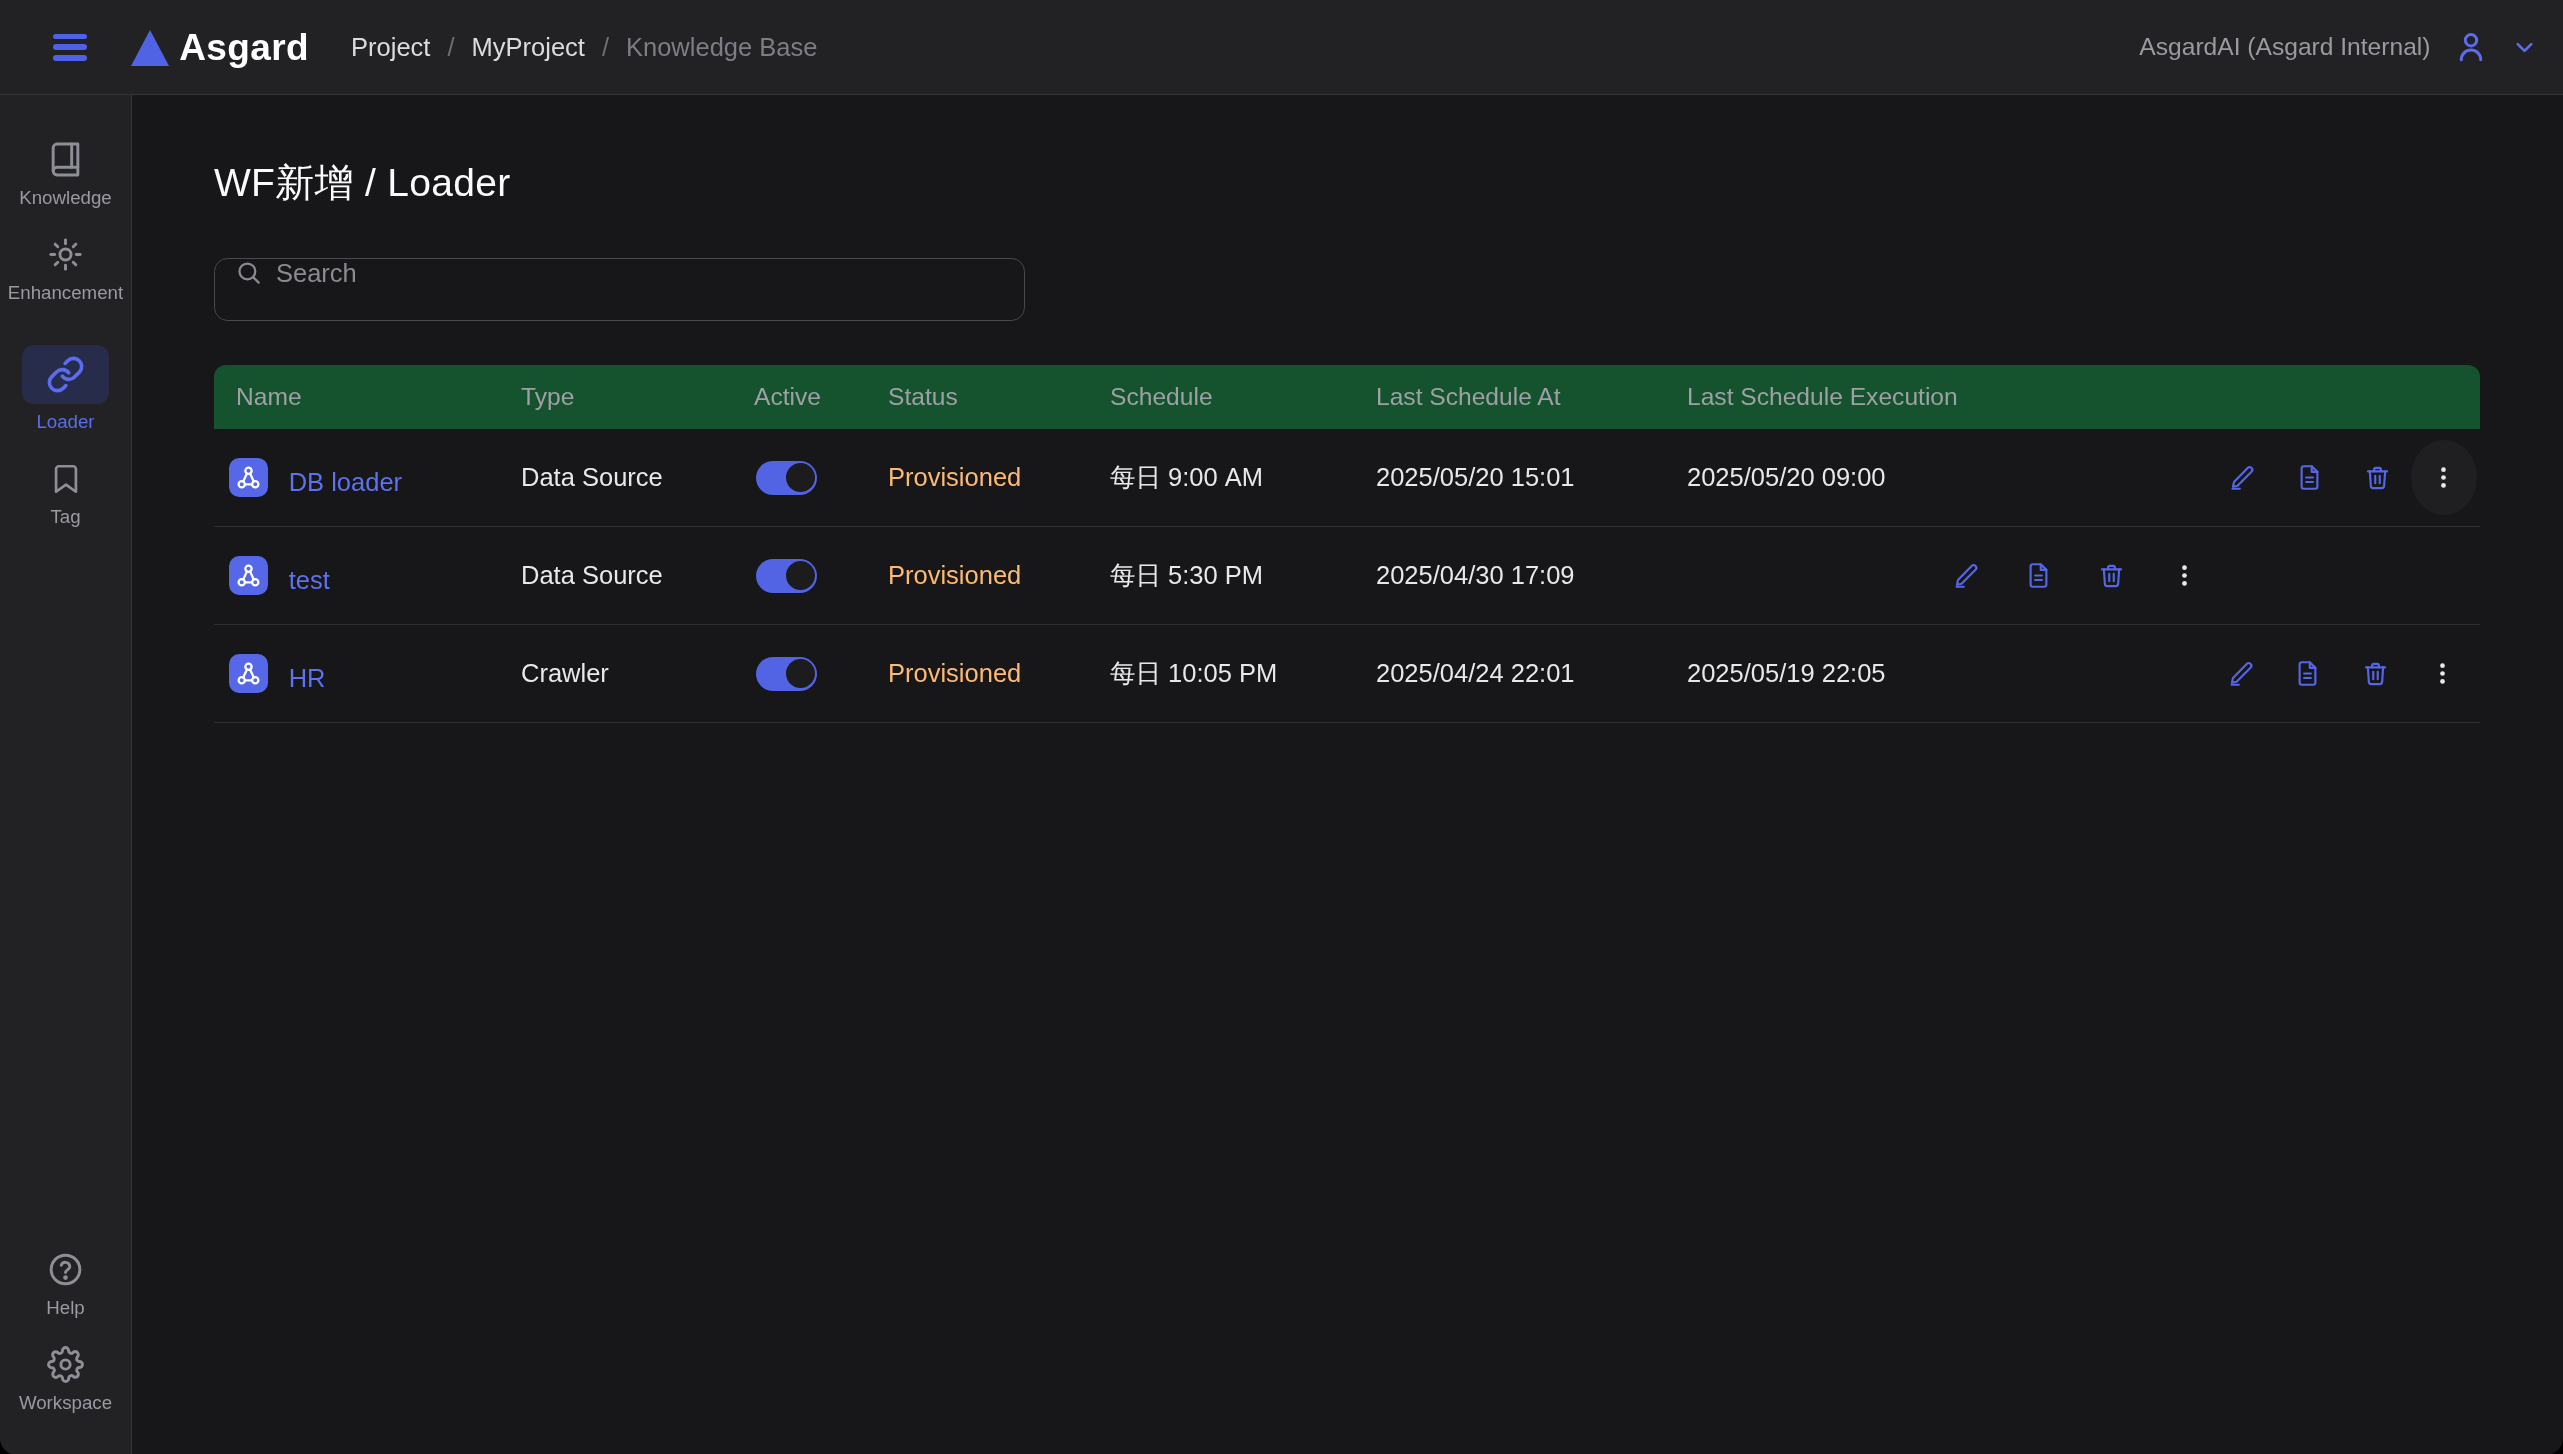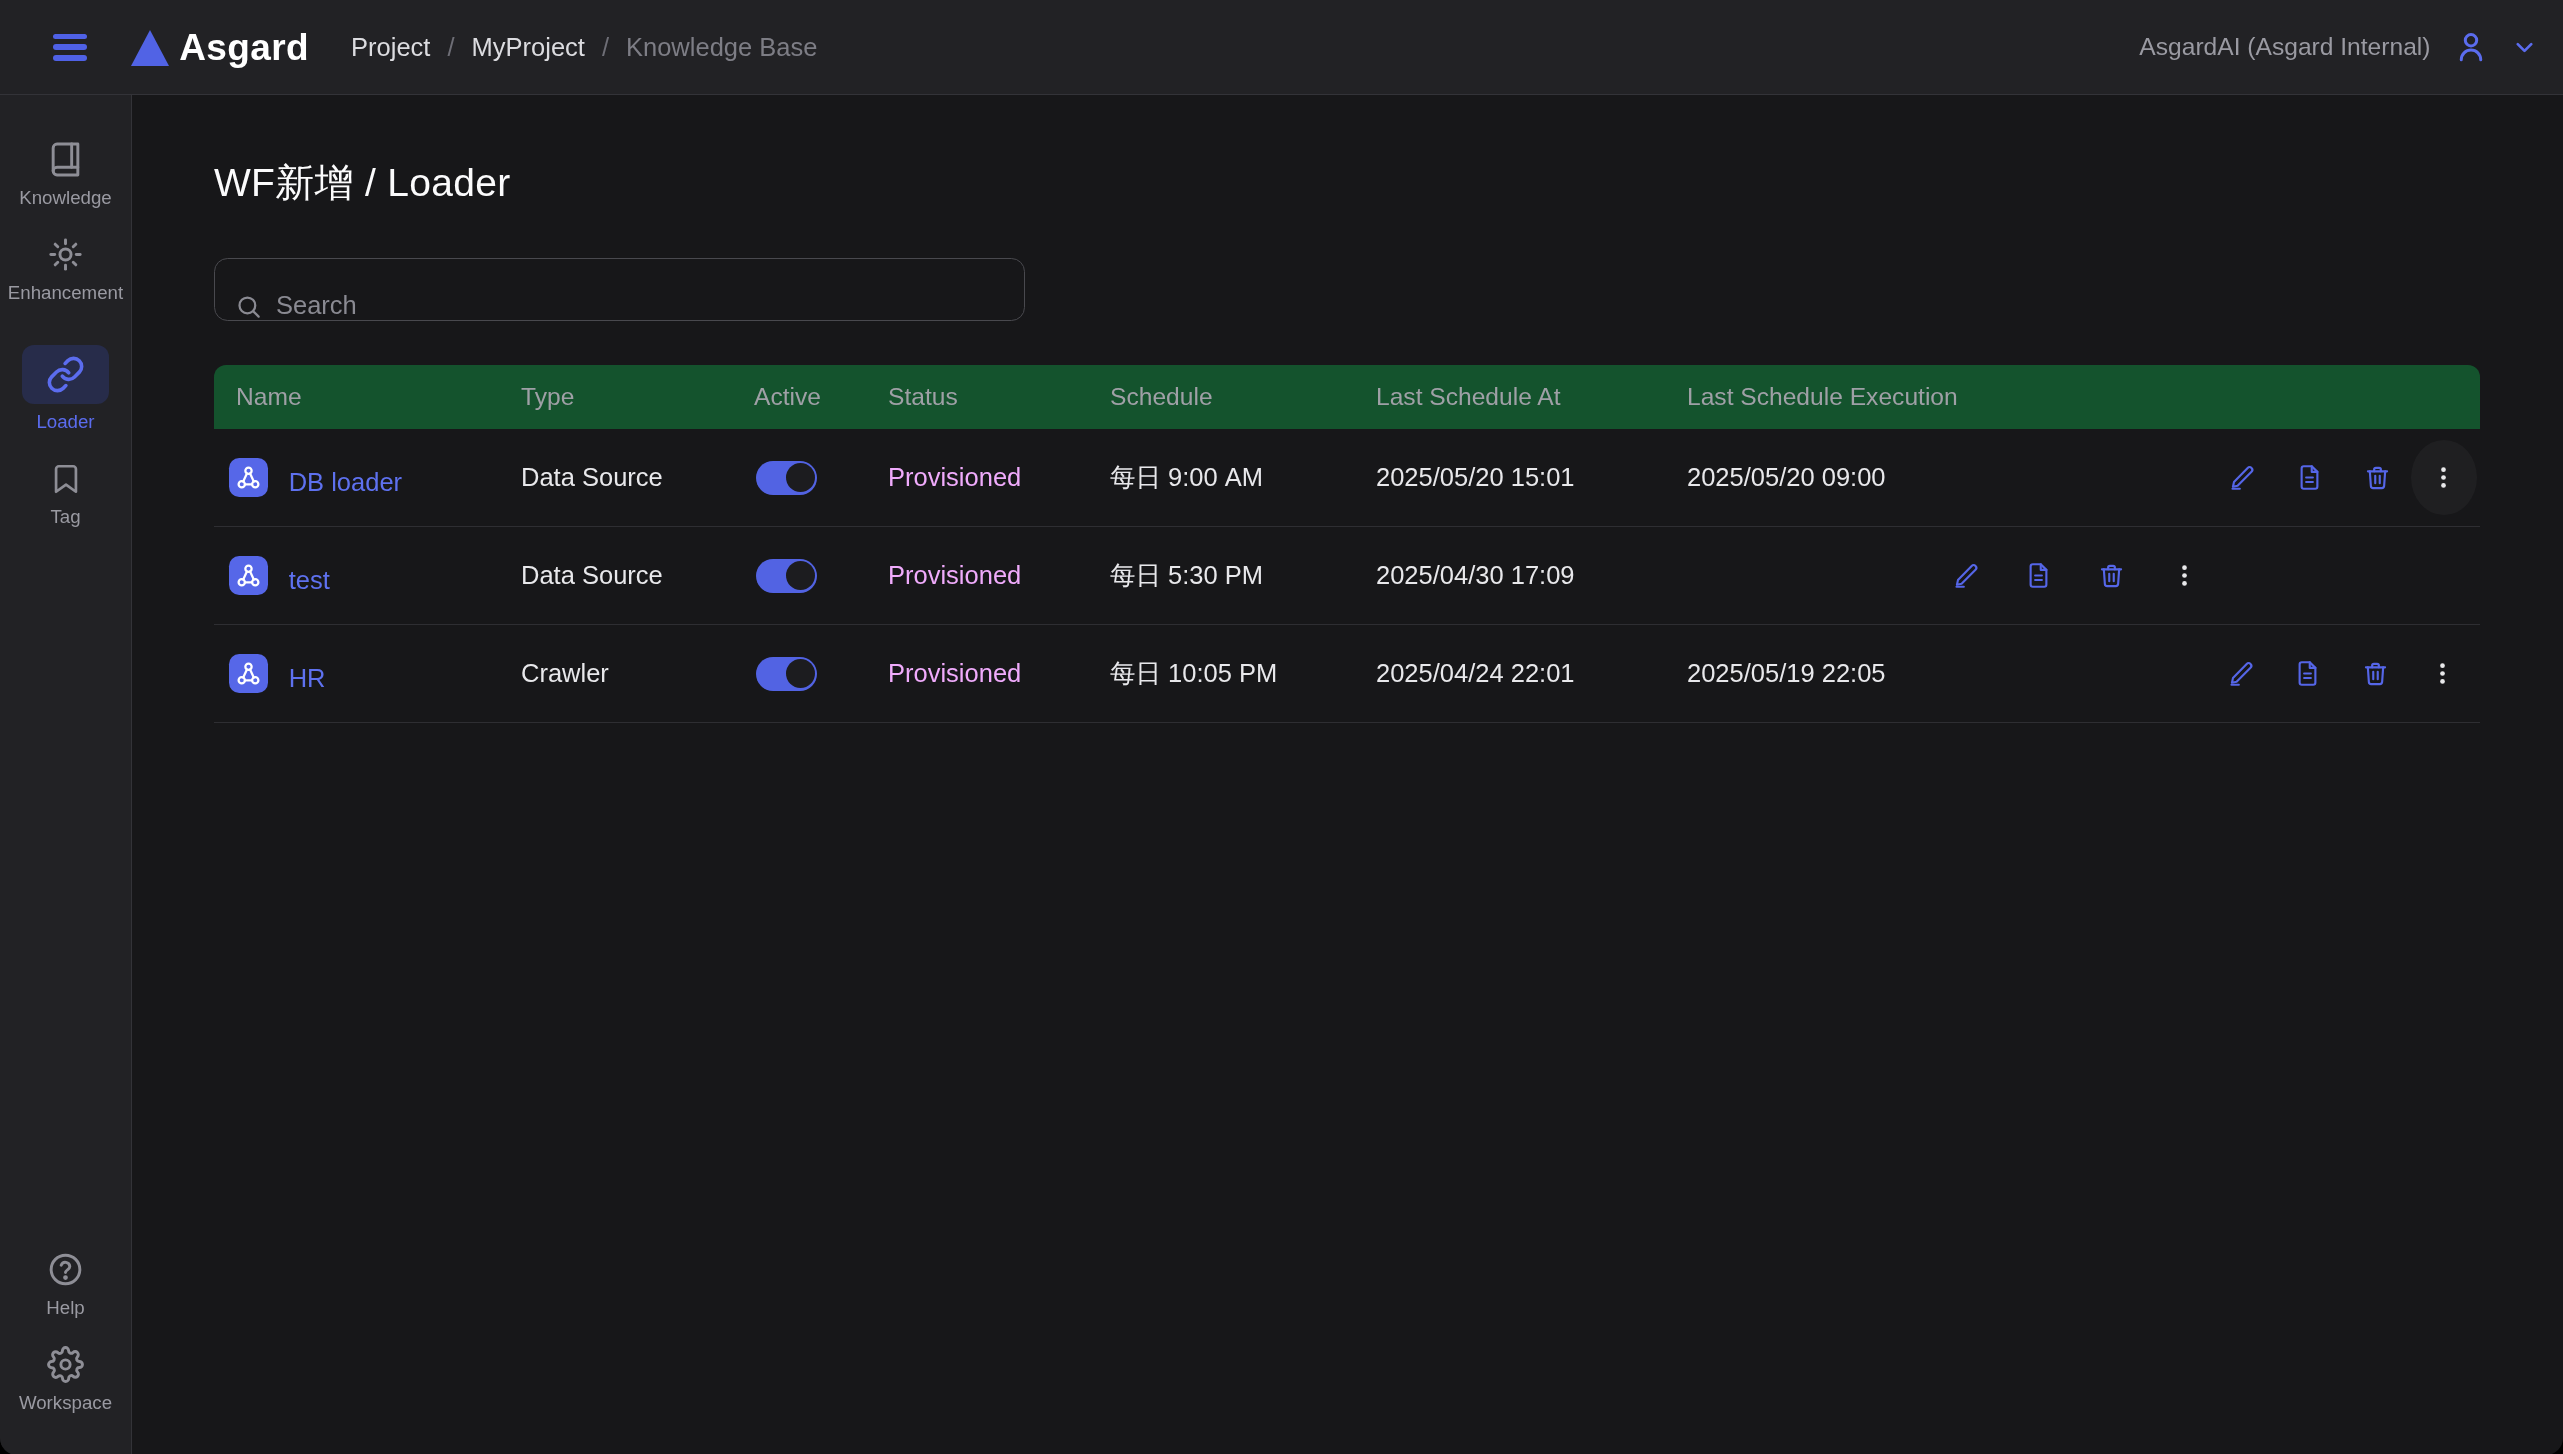--- a/index.html
+++ b/index.html
@@ -40,21 +40,21 @@
   .nav-item.active { margin-top:15.3px; }
   .nav-item.active .nav-ic { width:87px; height:59px; background:#272C4A; border-radius:12px; }
   .nav-item.active .nav-label { color:#5B6CEE; }
   .side-spacer { flex:1; }
 
   
   .main { flex:1; padding:0 83px 0 82px; min-width:0; }
   .page-title { margin-top:61px; color:#FBFBFC; font-size:39px; font-weight:400; letter-spacing:0.3px; }
   .toolbar { margin-top:48px; display:flex; align-items:center; justify-content:space-between; }
   .search-box { width:811px; height:63px; border:1.7px solid #49494E; border-radius:13.6px;
-                display:flex; align-items:flex-end; padding:0 20.4px; gap:13.6px; background:transparent; }
+                display:flex; align-items:flex-start; padding:0 20.4px; gap:13.6px; background:transparent; }
   .search-box input { flex:1; background:transparent; border:none; outline:none; color:#E6E6E9;
                       font-size:25.5px; font-family:"Liberation Sans", sans-serif; }
   .search-box input::placeholder { color:#8A8A92; }
   .toolbar-right { display:flex; align-items:center; gap:44px; }
   .usage { color:#BDBDC3; font-size:30px; }
   .add-btn { width:137px; height:59px; background:#5263E3; border:none; border-radius:12px;
              color:#fff; font-size:25.5px; font-family:"Liberation Sans", sans-serif; cursor:pointer;
              display:flex; align-items:center; justify-content:center; gap:12px; }
   .plus-glyph { font-size:31px; font-weight:400; line-height:1; margin-top:-2.5px; }
 
@@ -66,21 +66,21 @@
   .thead .cell:first-child { padding-left:22px; }
   .trow { height:98px; border-bottom:1.7px solid #2E2E32; color:#E8E8EB; font-size:25.5px; }
   .name-cell { display:flex; align-items:flex-end; padding-left:15.3px; }
   .row-icon { width:39px; height:39px; border-radius:10.2px; background:#5667E8; margin-right:20.4px;
               display:flex; align-items:center; justify-content:center; flex:0 0 39px; }
   .row-name { color:#5E71EF; cursor:pointer; }
   .toggle { width:61px; height:34px; border-radius:17px; background:#5263E3; position:relative;
             cursor:pointer; margin-left:1.7px; }
   .toggle .knob { position:absolute; top:2.5px; left:30px; width:29px; height:29px; border-radius:50%;
                   background:#1C1C1F; }
-  .status-provisioned { color:#f0abfc; }
+  .status-provisioned { color:#fdba74; }
   .actions { display:flex; align-items:center; justify-content:flex-end; gap:36px; padding-right:22px; }
   .act-btn { background:none; border:none; cursor:pointer; display:flex; align-items:center;
              justify-content:center; width:37px; height:37px; border-radius:50%; }
   .act-btn.halo { background:rgba(255,255,255,0.035); width:75px; height:75px; margin:-18.7px; }
 </style>
 </head>
 <body>
 
 <div class="app">
 

